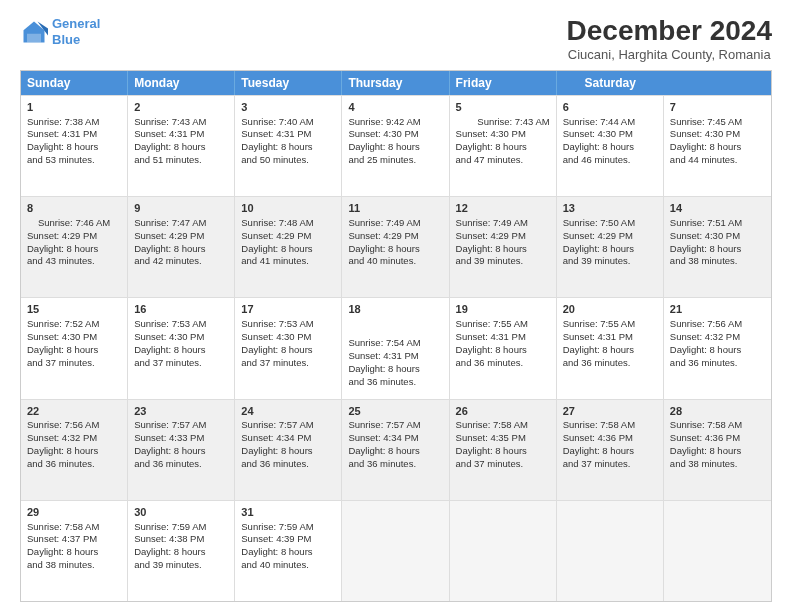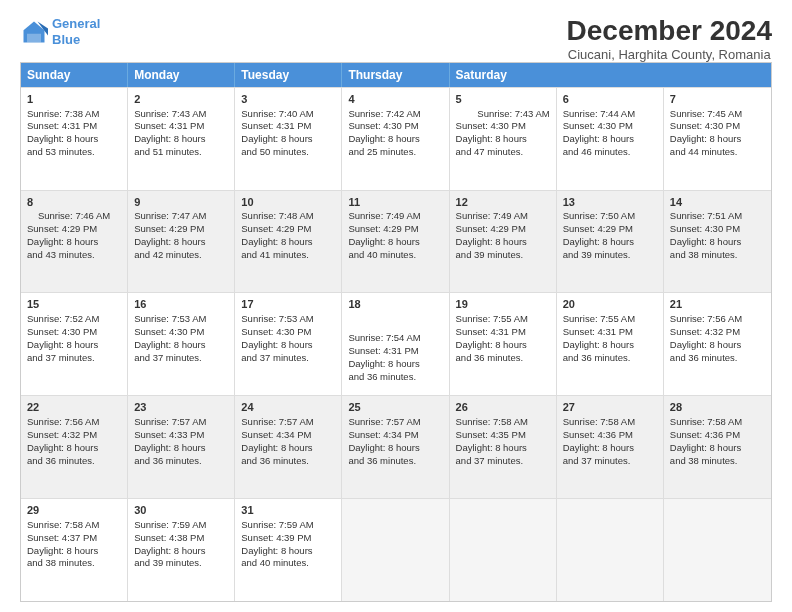--- a/index.html
+++ b/index.html
@@ -14,21 +14,21 @@
       width: 792px;
       height: 612px;
       padding: 16px 20px 10px 20px;
       display: flex;
       flex-direction: column;
     }
     .header {
       display: flex;
       align-items: flex-start;
       justify-content: space-between;
-      margin-bottom: 0;
+      margin-bottom: 8px;
     }
     .logo {
       display: flex;
       align-items: center;
       gap: 4px;
     }
     .logo-text {
       font-size: 13px;
       font-weight: bold;
       color: #333;
@@ -66,21 +66,21 @@
       background: #4a90d9;
     }
     .cal-header-cell {
       color: #fff;
       font-weight: bold;
       font-size: 12px;
       padding: 5px 6px;
       text-align: left;
       border-right: 1px solid #6aaae0;
     }
-    .cal-header-cell:last-child { border-right: none; }
+    .cal-header-cell:last-child { border-right: none; text-align: center; }
     .cal-body {
       display: flex;
       flex-direction: column;
       flex: 1;
     }
     .cal-row {
       display: grid;
       grid-template-columns: repeat(7, 1fr);
       flex: 1;
       border-top: 1px solid #ddd;
@@ -125,20 +125,21 @@
       <div class="subtitle">Ciucani, Harghita County, Romania</div>
     </div>
   </div>
 
   <div class="calendar">
     <div class="cal-header" id="cal-header-row">
         <div class="cal-header-cell">Sunday</div>
         <div class="cal-header-cell">Monday</div>
         <div class="cal-header-cell">Tuesday</div>
         <div class="cal-header-cell">Thursday</div>
+        <div class="cal-header-cell">Friday</div>
         <div class="cal-header-cell">Saturday</div>
       </div>
     <div class="cal-body" id="cal-body">
         <div class="cal-row">
           <div class="cal-cell">
             <span class="day-num">1</span>
             <span style="display: block;">Sunrise: 7:38 AM</span>
             <span style="display: block;">Sunset: 4:31 PM</span>
             <span style="display: block;">Daylight: 8 hours</span>
             <span style="display: block;">and 53 minutes.</span>
@@ -152,21 +153,21 @@
           </div>
           <div class="cal-cell">
             <span class="day-num">3</span>
             <span style="display: block;">Sunrise: 7:40 AM</span>
             <span style="display: block;">Sunset: 4:31 PM</span>
             <span style="display: block;">Daylight: 8 hours</span>
             <span style="display: block;">and 50 minutes.</span>
           </div>
           <div class="cal-cell">
             <span class="day-num">4</span>
-            <span style="display: block;">Sunrise: 7:42 AM</span>
+            <span style="display: block;">Sunrise: 9:42 AM</span>
             <span style="display: block;">Sunset: 4:30 PM</span>
             <span style="display: block;">Daylight: 8 hours</span>
             <span style="display: block;">and 25 minutes.</span>
           </div>
           <div class="cal-cell">
             <span class="day-num">5</span>
             <span style="display: block; text-align: right;">Sunrise: 7:43 AM</span>
             <span style="display: block;">Sunset: 4:30 PM</span>
             <span style="display: block;">Daylight: 8 hours</span>
             <span style="display: block;">and 47 minutes.</span>

